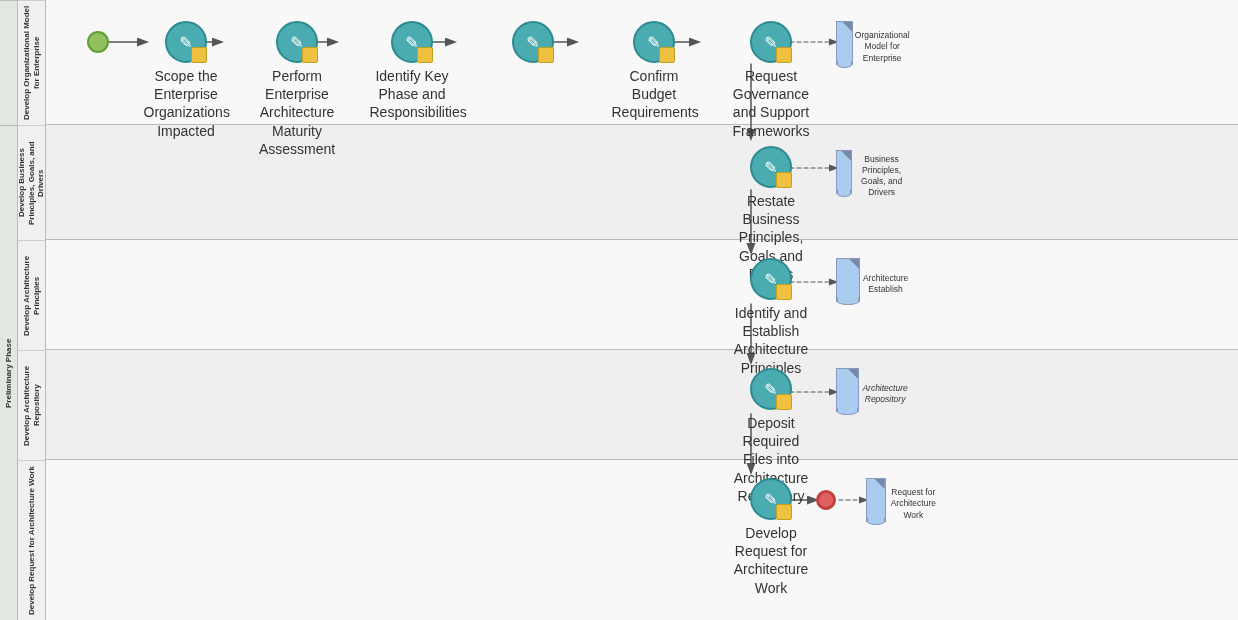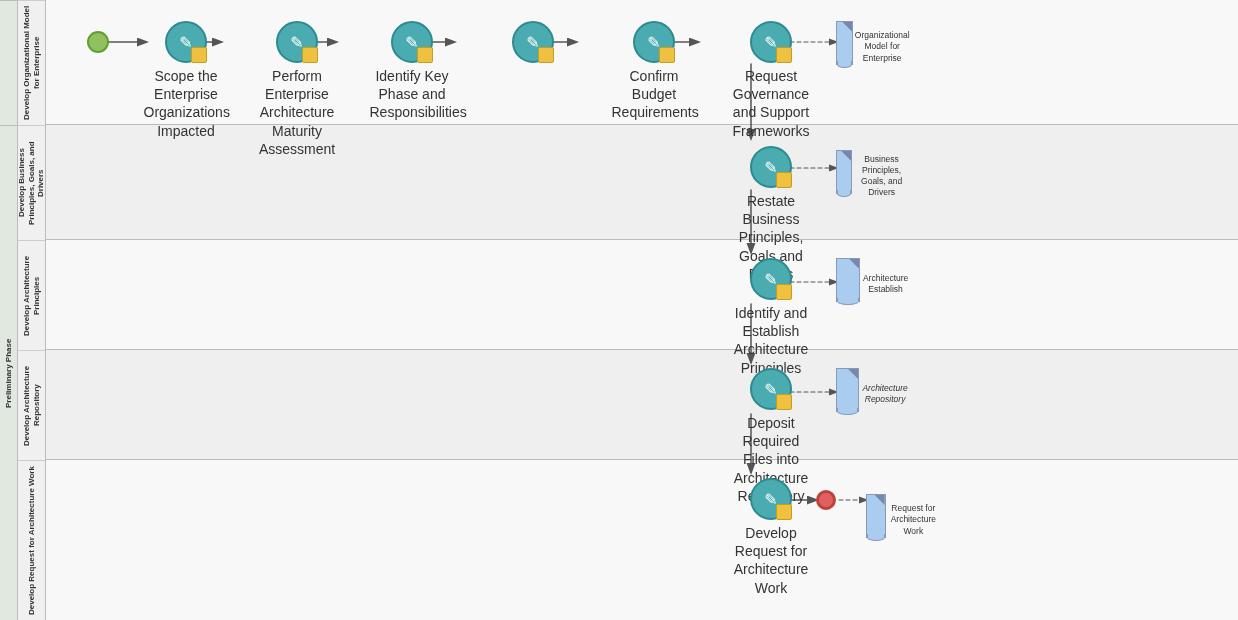--- a/index.html
+++ b/index.html
@@ -304,19 +304,19 @@
 
     <div class="task-node" style="position:absolute;left:685px;top:478px;">
       <div class="task-circle">
         <span class="task-icon">✎</span>
       </div>
       <div class="task-label">Develop Request for Architecture Work</div>
     </div>
 
     <div style="position:absolute;left:770px;top:490px;width:20px;height:20px;border-radius:50%;background:#e06060;border:3px solid #c04040;"></div>
 
-    <div class="doc-shape" style="position:absolute;left:820px;top:494px;justify-content:flex-end;">
+    <div class="doc-shape" style="position:absolute;left:820px;top:478px;justify-content:flex-end;">
       <div class="doc-icon"></div>
       <div class="doc-label">Request for Architecture Work</div>
     </div>
 
   </div>
 </div>
 
 </body></html>

